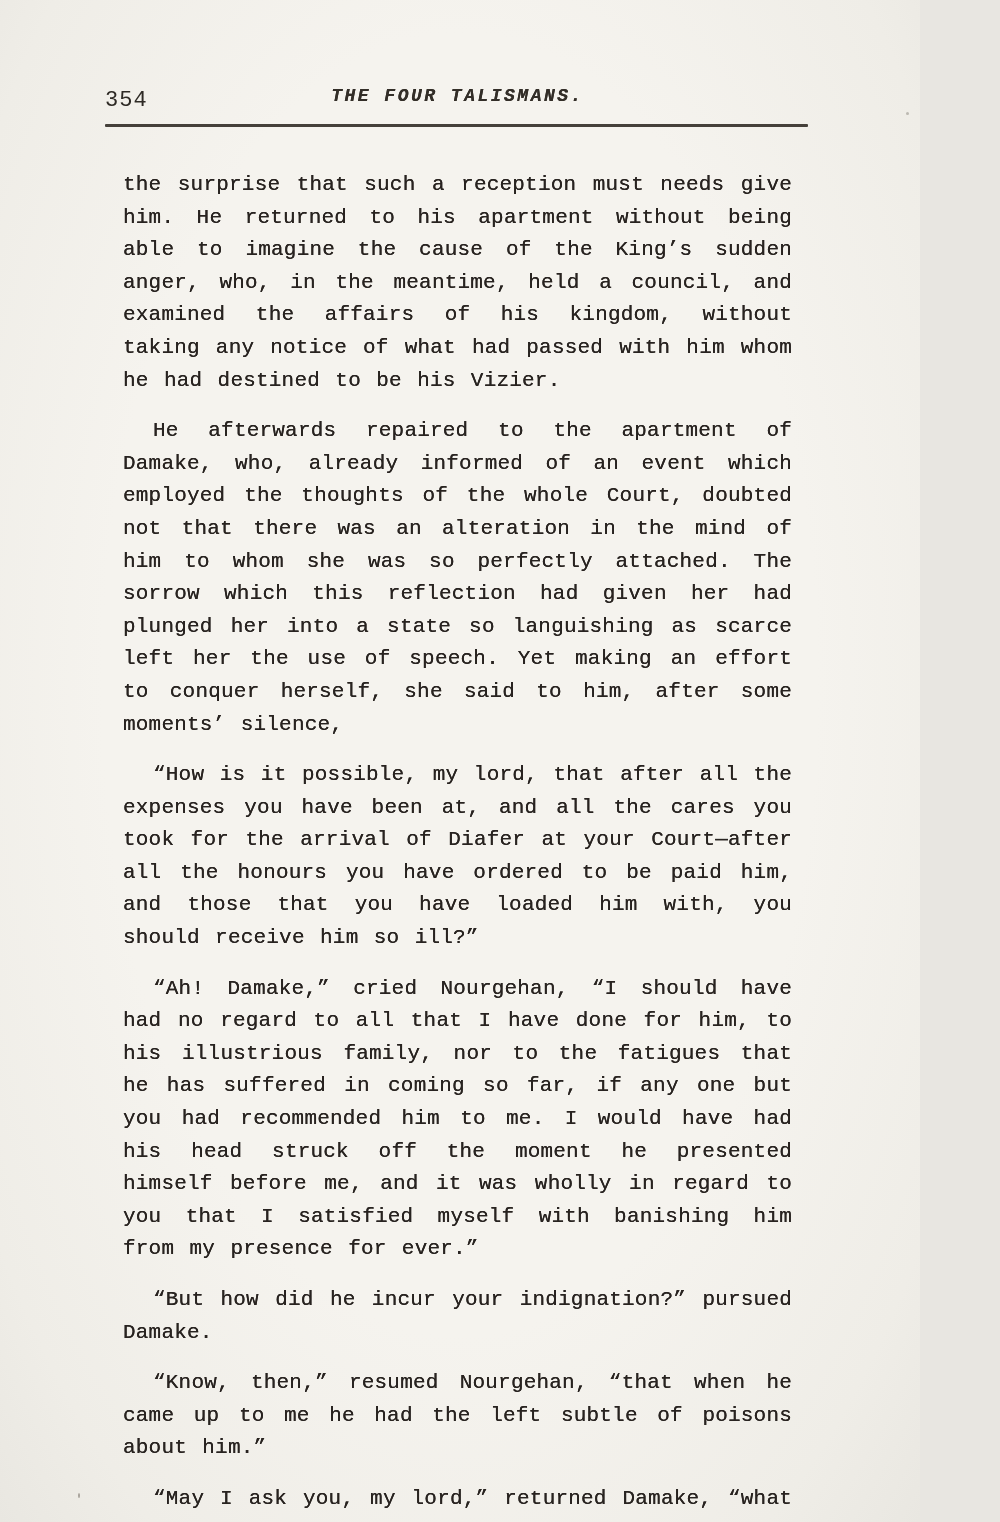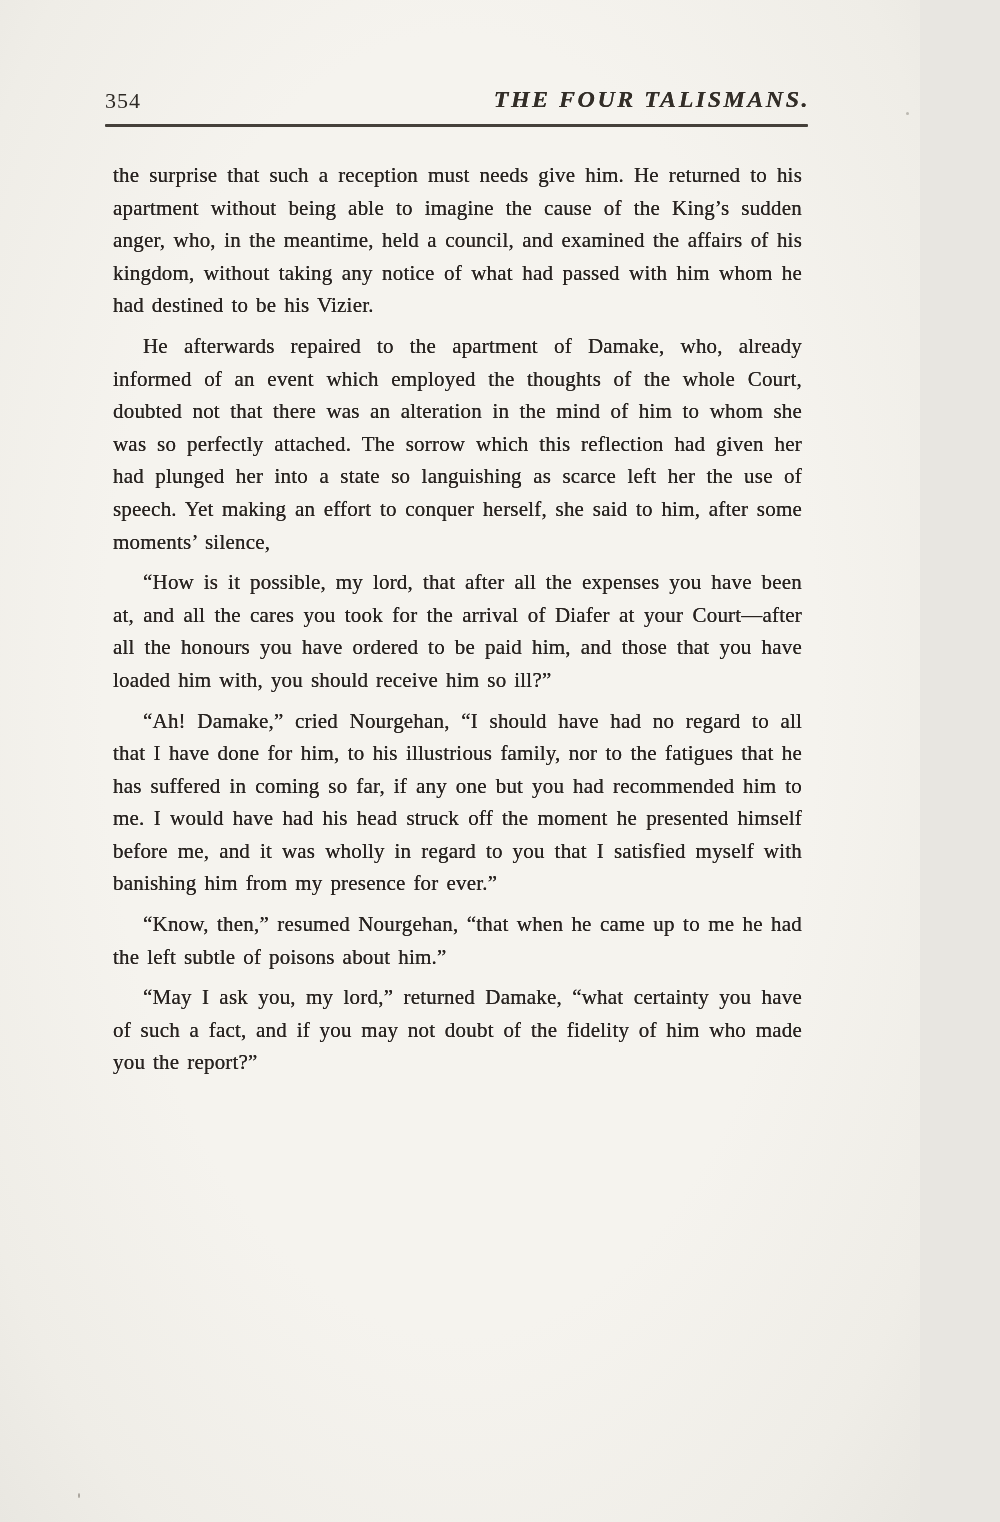--- a/index.html
+++ b/index.html
@@ -12,20 +12,21 @@
     background: #e8e6e1;
     font-family: "Liberation Serif", serif;
   }
   .page {
     position: relative;
     width: 920px;
     height: 1522px;
     overflow: hidden;
     background: radial-gradient(ellipse at 50% 45%, #f5f3ee 55%, #efede7 85%, #e9e7e1 100%);
     color: #2a2521;
+    font-family: Liberation Mono, monospace;
   }
   .header {
     position: absolute;
     left: 105px;
     right: 110px;
     top: 86px;
     height: 32px;
   }
   .page-number {
     position: absolute;
@@ -33,24 +34,24 @@
     top: 2px;
     font-size: 22px;
     letter-spacing: 1px;
     color: #2e2a25;
   }
   .running-title {
     position: absolute;
     left: 0;
     right: 0;
     top: 0;
-    text-align: right;
+    text-align: center;
     font-style: italic;
     font-weight: bold;
-    font-size: 24px;
+    font-size: 18px;
     letter-spacing: 2.5px;
     color: #332e28;
     text-shadow: 0 0 0.4px #332e28;
   }
   .rule {
     position: absolute;
     left: 105px;
     right: 112px;
     top: 124px;
     height: 3px;
@@ -64,21 +65,21 @@
     top: 151px;
     font-size: 21px;
     line-height: 32.6px;
     text-align: justify;
     letter-spacing: 0.2px;
     word-spacing: 2.5px;
     color: #282320;
     text-shadow: 0 0 0.35px #282320;
   }
   .body-text p {
-    margin: 8px;
+    margin: 18px;
   }
   .body-text p.indent {
     text-indent: 30px;
   }
   .speckle {
     position: absolute;
     background: #8a857c;
     border-radius: 50%;
   }
   .speckle.s1 { width: 3px; height: 6px; left: 988px; top: 433px; opacity: 0.8; }
@@ -95,20 +96,21 @@
     <span class="running-title">THE FOUR TALISMANS.</span>
   </div>
 
   <div class="rule"></div>
 
   <div class="body-text">
     <p>the surprise that such a reception must needs give him.  He returned to his apartment without being able to imagine the cause of the King’s sudden anger, who, in the meantime, held a council, and examined the affairs of his kingdom, without taking any notice of what had passed with him whom he had destined to be his Vizier.</p>
     <p class="indent">He afterwards repaired to the apartment of Damake, who, already informed of an event which employed the thoughts of the whole Court, doubted not that there was an alteration in the mind of him to whom she was so perfectly attached.  The sorrow which this reflection had given her had plunged her into a state so languishing as scarce left her the use of speech.  Yet making an effort to conquer herself, she said to him, after some moments’ silence,</p>
     <p class="indent">“How is it possible, my lord, that after all the expenses you have been at, and all the cares you took for the arrival of Diafer at your Court—after all the honours you have ordered to be paid him, and those that you have loaded him with, you should receive him so ill?”</p>
     <p class="indent">“Ah! Damake,” cried Nourgehan, “I should have had no regard to all that I have done for him, to his illustrious family, nor to the fatigues that he has suffered in coming so far, if any one but you had recommended him to me.  I would have had his head struck off the moment he presented himself before me, and it was wholly in regard to you that I satisfied myself with banishing him from my presence for ever.”</p>
+    <p class="indent">“But how did he incur your indignation?” pursued Damake.</p>
     <p class="indent">“Know, then,” resumed Nourgehan, “that when he came up to me he had the left subtle of poisons about him.”</p>
     <p class="indent">“May I ask you, my lord,” returned Damake, “what certainty you have of such a fact, and if you may not doubt of the fidelity of him who made you the report?”</p>
   </div>
 
   <div class="speckle s1"></div>
   <div class="speckle s2"></div>
   <div class="speckle s3"></div>
 
 </div>
 

